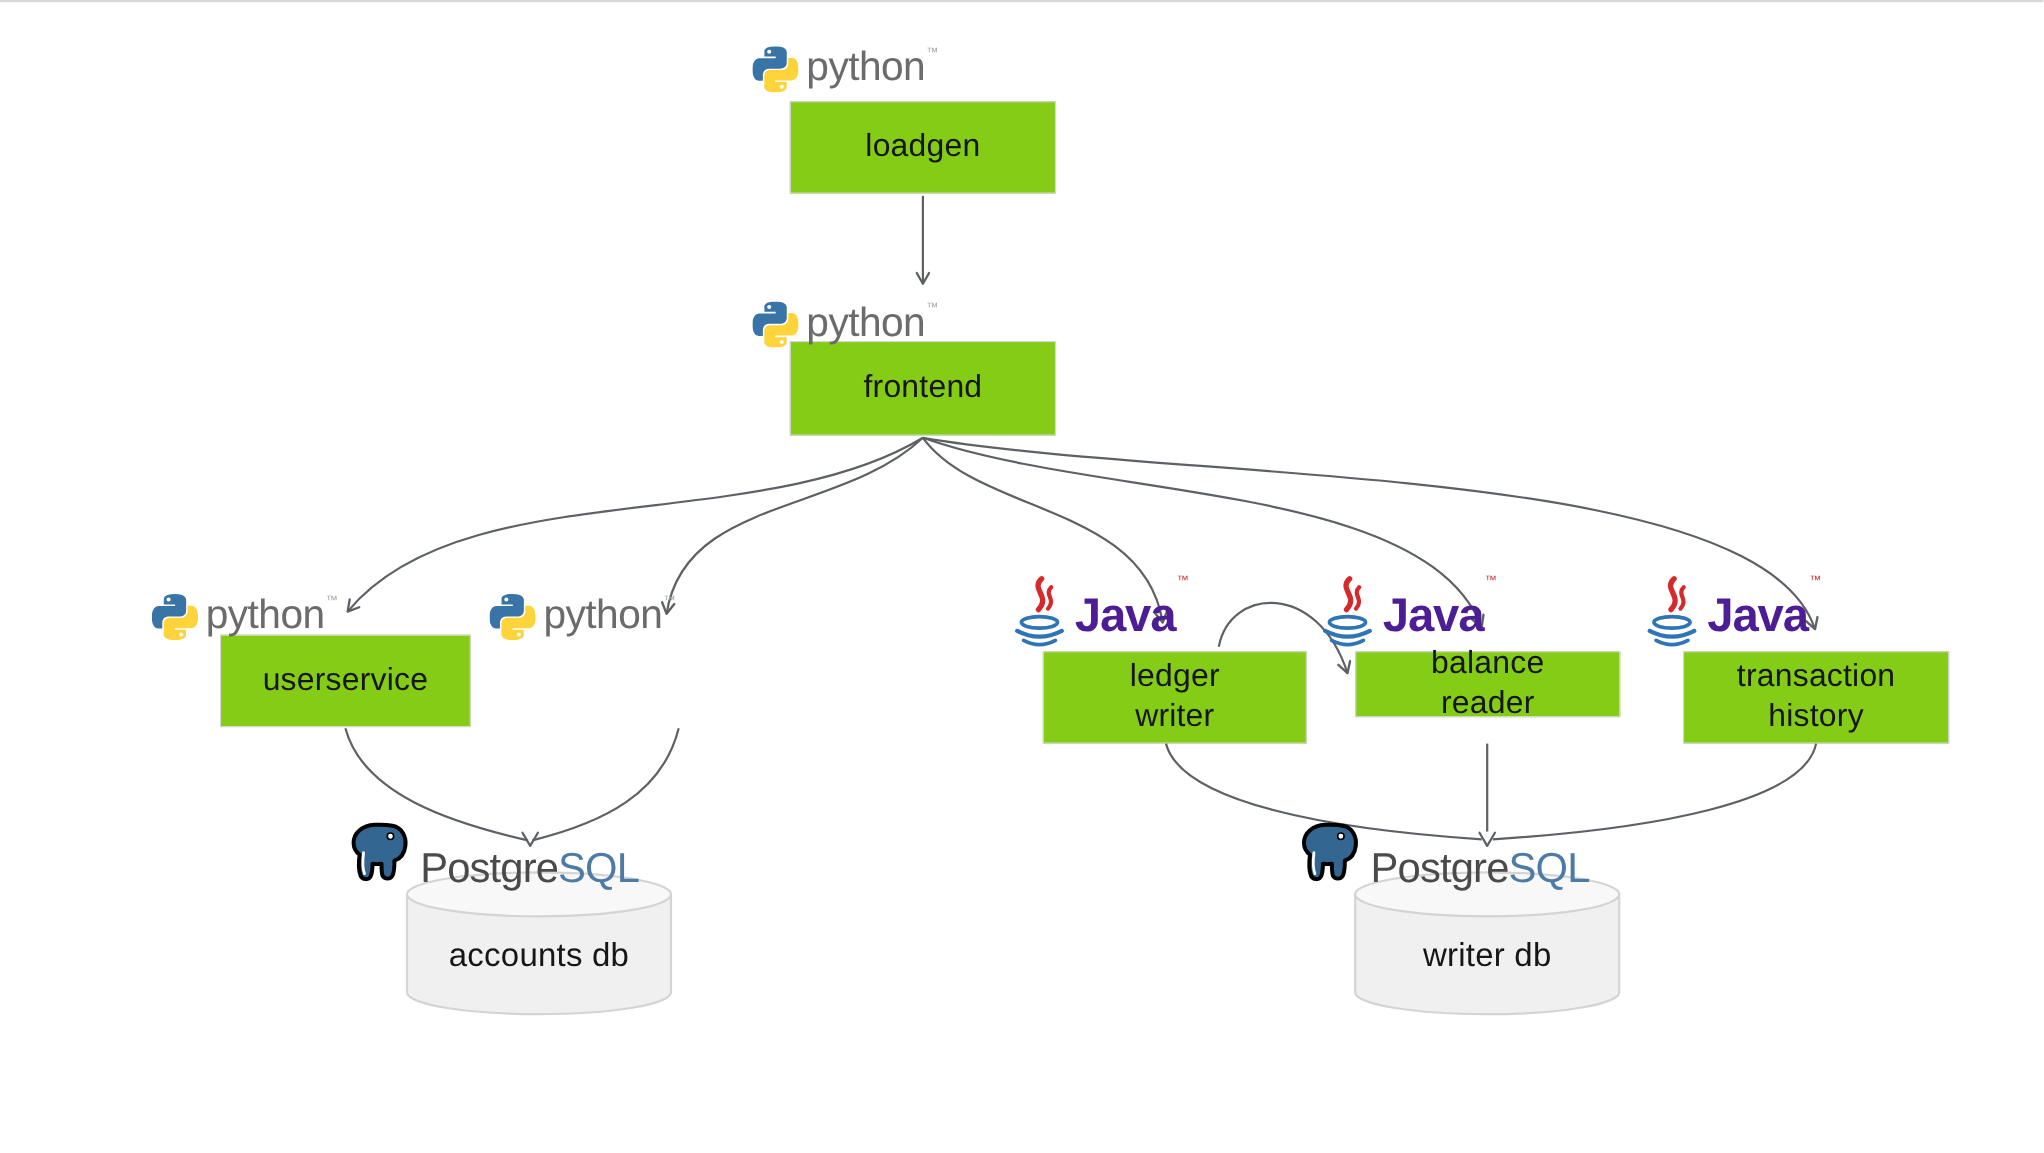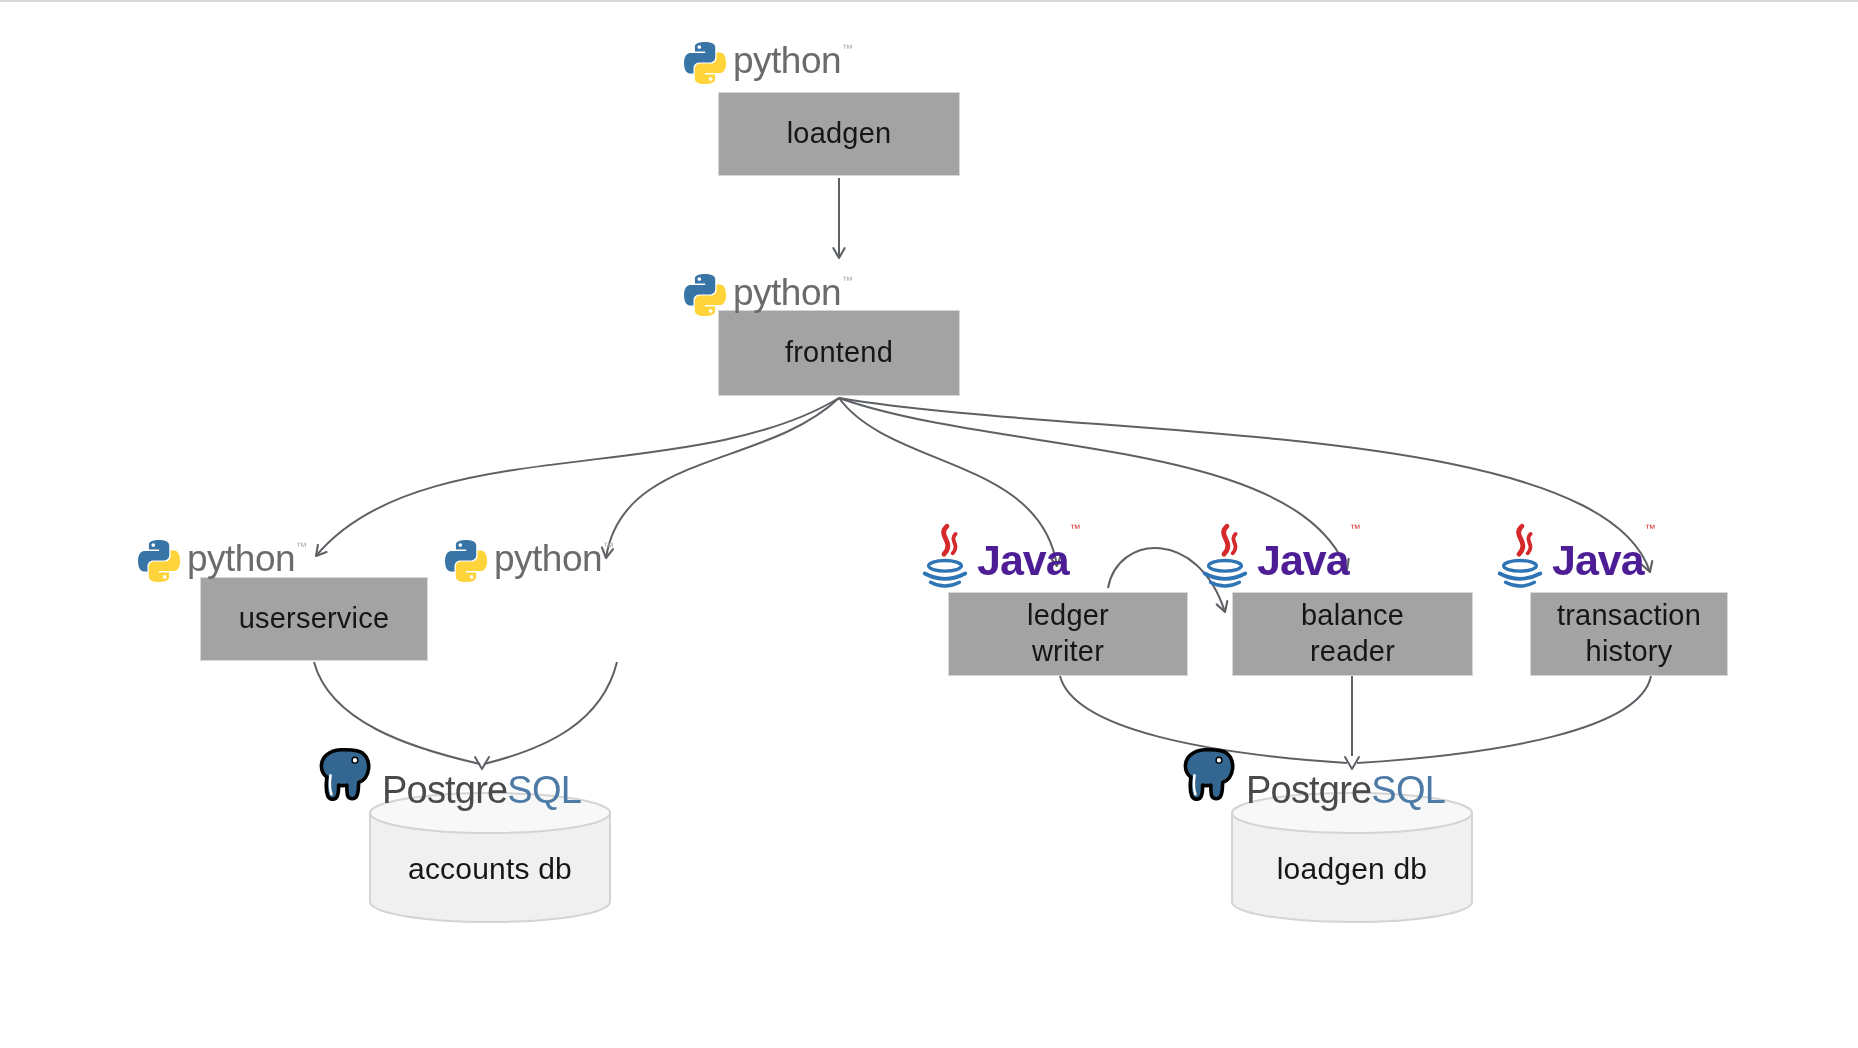--- a/index.html
+++ b/index.html
@@ -2,21 +2,21 @@
 <html><head>
 <meta charset="utf-8">
 <style>
   html,body{margin:0;padding:0;background:#ffffff;}
   #canvas{
     position:relative;width:1858px;height:1048px;background:#ffffff;overflow:hidden;
     font-family:"Liberation Sans",sans-serif;
   }
   .top-hairline{position:absolute;left:0;top:0;width:100%;height:2px;background:#d8d8d8;}
   .node{
-    position:absolute;background:#a3a3a3;border:1px solid #d7d7d7;
+    position:absolute;background:#84cc16;border:1px solid #d7d7d7;
     display:flex;align-items:center;justify-content:center;
     font-size:29px;color:#161616;text-align:center;line-height:1.24;
     white-space:pre-line;letter-spacing:.2px;z-index:1;box-sizing:border-box;
   }
   .edges{position:absolute;left:0;top:0;z-index:5;pointer-events:none;}
   .logo{position:absolute;display:flex;align-items:flex-start;z-index:6;}
   .py-word{font-size:37px;color:#6b6b6b;letter-spacing:-0.5px;margin-left:7px;margin-top:-2px;}
   .py-tm{font-size:11px;color:#a3a3a3;vertical-align:super;margin-left:1px;}
   .java-word{font-size:43px;font-weight:bold;color:#4c1d95;letter-spacing:-1px;margin-left:4px;margin-top:14px;}
   .java-tm{font-size:11px;color:#d6292b;vertical-align:super;margin-left:1px;}
@@ -62,37 +62,37 @@
   <div class="node" style="left:718px;top:92px;width:242px;height:84px;">loadgen</div>
 
   <div class="node" style="left:718px;top:310px;width:242px;height:86px;">frontend</div>
 
   <div class="node" style="left:200px;top:577px;width:228px;height:84px;">userservice</div>
 
 
   <div class="node" style="left:948px;top:592px;width:240px;height:84px;">ledger
 writer</div>
 
-  <div class="node" style="left:1232px;top:592px;width:241px;height:84px;">balance
+  <div class="node" style="left:1232px;top:592px;width:241px;height:60px;">balance
 reader</div>
 
-  <div class="node" style="left:1530px;top:592px;width:198px;height:84px;">transaction
+  <div class="node" style="left:1530px;top:592px;width:242px;height:84px;">transaction
 history</div>
 
   <svg class="cyl" style="left:367px;top:790px;" width="246" height="136" viewBox="0 0 246 136">
     <path d="M3,23 V112 A120,20 0 0 0 243,112 V23 Z" fill="#f0f0f0" stroke="#d4d4d4" stroke-width="2"></path>
     <ellipse cx="123" cy="23" rx="120" ry="20" fill="#f8f8f8" stroke="#d4d4d4" stroke-width="2"></ellipse>
   </svg>
   <div class="cyl-label" style="left:367px;top:852px;width:246px;">accounts db</div>
 
   <svg class="cyl" style="left:1229px;top:790px;" width="246" height="136" viewBox="0 0 246 136">
     <path d="M3,23 V112 A120,20 0 0 0 243,112 V23 Z" fill="#f0f0f0" stroke="#d4d4d4" stroke-width="2"></path>
     <ellipse cx="123" cy="23" rx="120" ry="20" fill="#f8f8f8" stroke="#d4d4d4" stroke-width="2"></ellipse>
   </svg>
-  <div class="cyl-label" style="left:1229px;top:852px;width:246px;">loadgen db</div>
+  <div class="cyl-label" style="left:1229px;top:852px;width:246px;">writer db</div>
 
   <div class="logo" style="left:684px;top:42px;">
     <svg width="42" height="42" viewBox="0 0 110 110">
       <path fill="#3874a6" d="M54.9 0C26.8 0 28.6 12.2 28.6 12.2l0 12.6h26.8v3.8H17.9S0 26.6 0 54.9c0 28.3 15.6 27.3 15.6 27.3h9.3V69s-0.5-15.6 15.4-15.6h26.6s14.9 0.2 14.9-14.4V14.9S84.1 0 54.9 0zM40.1 8.5c2.7 0 4.8 2.2 4.8 4.8 0 2.7-2.2 4.8-4.8 4.8-2.7 0-4.8-2.2-4.8-4.8 0-2.7 2.2-4.8 4.8-4.8z"></path>
       <path fill="#ffd43b" d="M55.1 110c28.1 0 26.3-12.2 26.3-12.2l0-12.6H54.6v-3.8h37.6s17.9 2 17.9-26.3c0-28.3-15.6-27.3-15.6-27.3h-9.3V41s0.5 15.6-15.4 15.6H43.2s-14.9-0.2-14.9 14.4v24.2S25.9 110 55.1 110zm14.8-8.5c-2.7 0-4.8-2.2-4.8-4.8 0-2.7 2.2-4.8 4.8-4.8 2.7 0 4.8 2.2 4.8 4.8 0 2.7-2.2 4.8-4.8 4.8z"></path>
     </svg>
     <span class="py-word">python</span>
     <span class="py-tm">™</span>
   </div>
 

